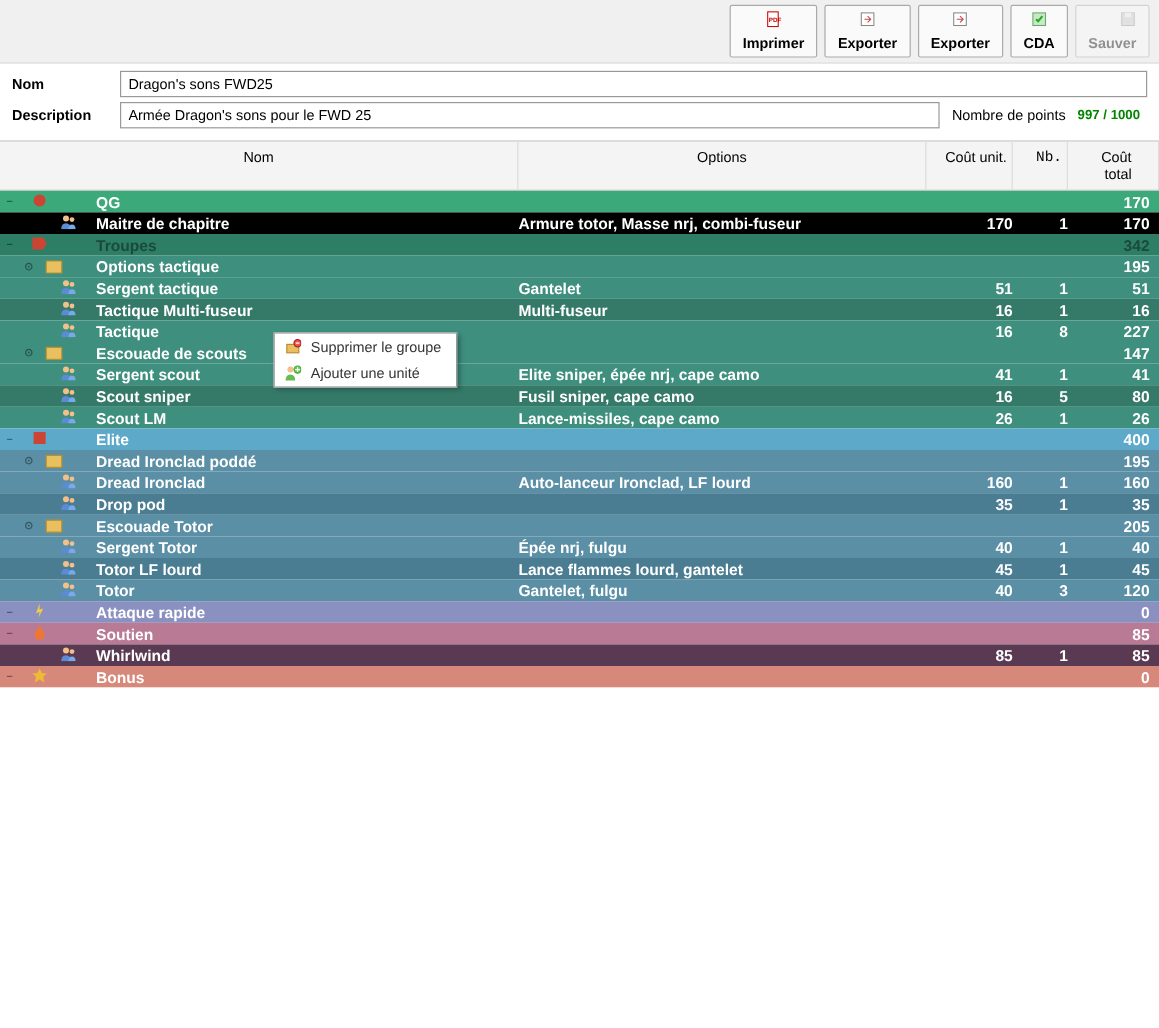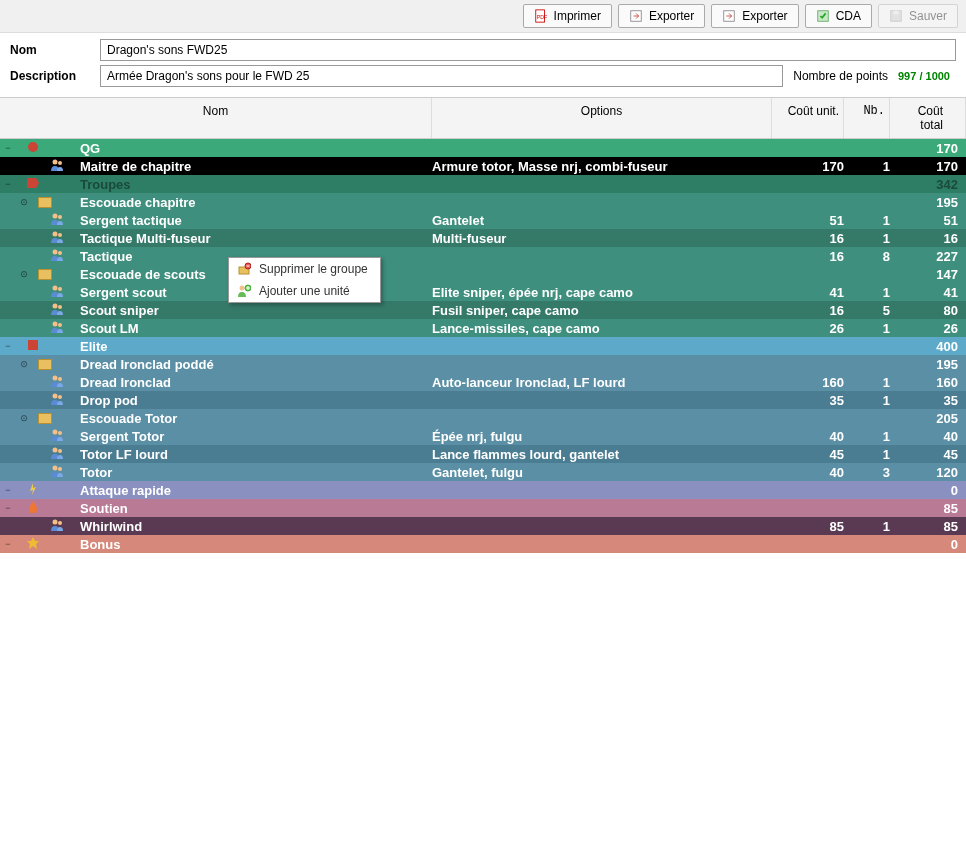--- a/index.html
+++ b/index.html
@@ -1,19 +1,19 @@
 <!DOCTYPE html>
 <html><head>
 <meta charset="utf-8">
 <style>
 * { box-sizing: border-box; margin: 0; padding: 0; }
 body { font-family: Arial, sans-serif; font-size: 12px; background: #fff; width: 966px; }
 .toolbar { display: flex; justify-content: flex-end; gap: 6px; padding: 4px 8px; background: #f0f0f0; border-bottom: 1px solid #ddd; }
-.btn { display: inline-flex; align-items: center; gap: 6px; padding: 4px 10px; background: #fafafa; border: 1px solid #aaa; border-radius: 2px; cursor: pointer; font-size: 12px; font-weight: normal; }
-.btn.disabled { opacity: 0.4; cursor: default; }
+.btn { display: inline-flex; align-items: center; gap: 6px; padding: 4px 10px; background: #fafafa; border: 1px solid #aaa; border-radius: 2px; cursor: pointer; font-size: 12px; font-weight: bold; flex-direction: column; }
+.btn.disabled { opacity: 0.4; cursor: default; align-items: flex-end; }
 .btn .ico { width: 14px; height: 14px; display: inline-block; }
 .form-area { padding: 6px 10px; }
 .form-row { display: flex; align-items: center; margin-bottom: 4px; }
 .form-label { width: 90px; font-weight: bold; }
 .form-input { flex: 1; border: 1px solid #999; padding: 3px 6px; font-size: 12px; height: 22px; }
 .points-label { font-weight: normal; padding: 0 10px; white-space: nowrap; }
 .points-value { font-weight: bold; color: #008400; font-size: 11px; padding-right: 6px; white-space: nowrap; }
 .table-header { display: flex; background: #f4f4f4; border-top: 1px solid #ccc; border-bottom: 1px solid #ccc; }
 .th { padding: 6px 4px; text-align: center; font-weight: normal; border-right: 1px solid #ddd; }
 .col-name { flex: 1; }
@@ -157,21 +157,21 @@
       <div class="nb"></div>
       <div class="total">342</div>
     </div>
     <div class="row grp-troupes">
       <div class="icons">
         <span style="width:14px"></span>
         <span class="toggle">⊙</span>
         <span style="width:6px"></span>
         <span class="folder-ico"></span>
       </div>
-      <div class="name">Escouade chapitre</div>
+      <div class="name">Options tactique</div>
       <div class="opts"></div>
       <div class="unit"></div>
       <div class="nb"></div>
       <div class="total">195</div>
     </div>
     <div class="row unit-troupes-a">
       <div class="icons">
         <span style="width:44px"></span>
         <span><svg class="person-ico" viewBox="0 0 14 12">
             <circle cx="5" cy="3" r="2.5" fill="#f4c08a"></circle>

